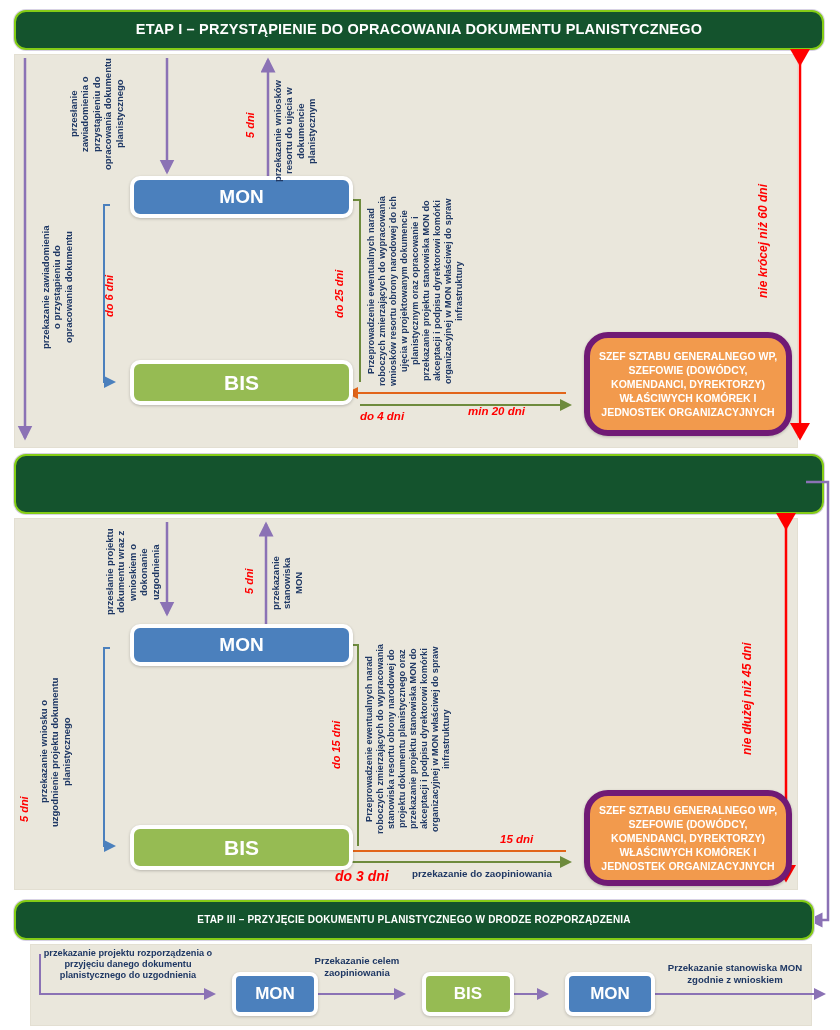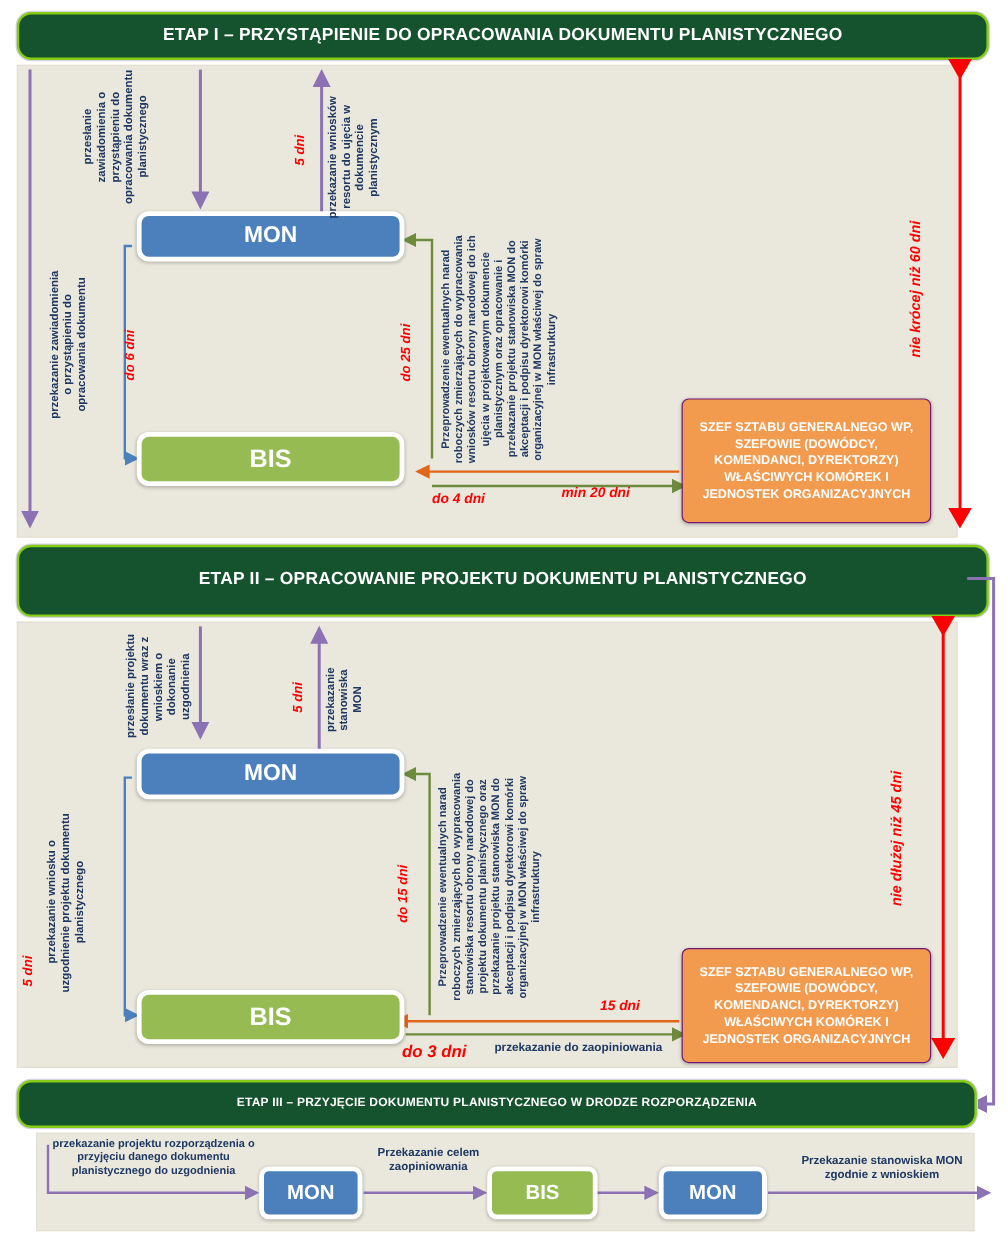--- a/index.html
+++ b/index.html
@@ -31,25 +31,26 @@
   
   .node{
     position:absolute;
     border-radius:10px;
     border:4px solid #ffffff;
     box-sizing:border-box;
     display:flex;align-items:center;justify-content:center;
     color:#ffffff;font-weight:bold;
     box-shadow:0 1px 3px rgba(0,0,0,.22);
     text-align:center;
+    margin-left:16px;
   }
   .mon{background:#4b80bd;}
   .bis{background:#96bb53;}
   .org{
-    background:#f29a4d;border-radius:6px;border:1px solid #701a75;
+    background:#f29a4d;border-radius:24px;border:6px solid #701a75;
     font-size:10.5px;line-height:1.35;padding:4px 6px;
     flex-direction:column;
   }
 
   
   .lbl{position:absolute;color:#1f3864;font-weight:bold;line-height:1.2;}
   .red{position:absolute;color:#ff0000;font-weight:bold;font-style:italic;line-height:1.2;}
   .vert{ writing-mode:vertical-rl; transform:rotate(180deg); text-align:center;}
   svg{position:absolute;left:0;top:0;overflow:visible;}
 </style>
@@ -114,21 +115,20 @@
 <div class="lbl vert" style="left:366px;top:196px;height:190px;width:160px;font-size:9.2px;">Przeprowadzenie ewentualnych narad roboczych zmierzających do wypracowania wniosków resortu obrony narodowej do ich ujęcia w projektowanym dokumencie planistycznym oraz opracowanie i przekazanie projektu stanowiska MON do akceptacji i podpisu dyrektorowi komórki organizacyjnej w MON właściwej do spraw infrastruktury</div>
 
 <div class="red vert" style="left:244px;top:104px;height:42px;width:18px;font-size:11px;">5 dni</div>
 <div class="red vert" style="left:103px;top:268px;height:56px;width:18px;font-size:11px;">do 6 dni</div>
 <div class="red vert" style="left:333px;top:266px;height:56px;width:18px;font-size:11px;">do 25 dni</div>
 <div class="red" style="left:468px;top:375px;font-size:11.5px;margin-top:30px;">min 20 dni</div>
 <div class="red" style="left:360px;top:410px;font-size:11.5px;">do 4 dni</div>
 <div class="red vert" style="left:756px;top:180px;height:122px;width:20px;font-size:12px;">nie krócej niż 60 dni</div>
 
 <div class="hdr" style="left:14px;top:454px;width:806px;height:56px;font-size:14.5px;flex-direction:column;">
-  <span>ETAP II – OPRACOWANIE PROJEKTU DOKUMENTU PLANISTYCZNEGO</span>
 </div>
 
 <div class="panel" style="left:14px;top:518px;width:782px;height:370px;"></div>
 
 <svg width="840" height="1030">
 
   <line x1="167" y1="522" x2="167" y2="614" stroke="#8b72b5" stroke-width="2.5" marker-end="url(#apur)"></line>
 
   <line x1="266" y1="640" x2="266" y2="524" stroke="#8b72b5" stroke-width="2.5" marker-end="url(#apur)"></line>
 

